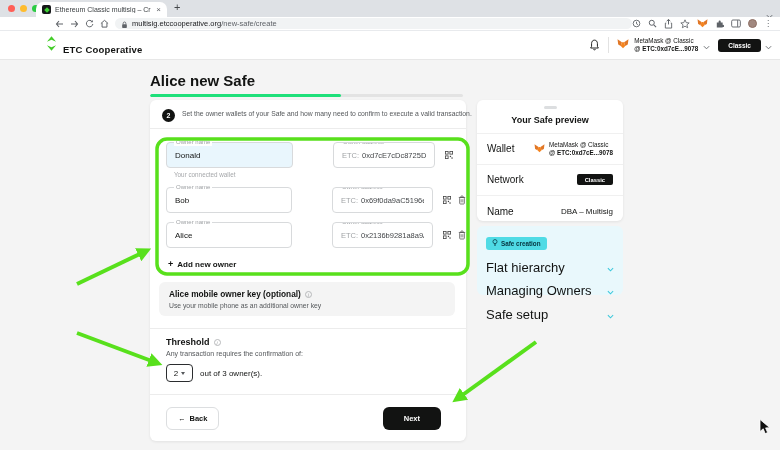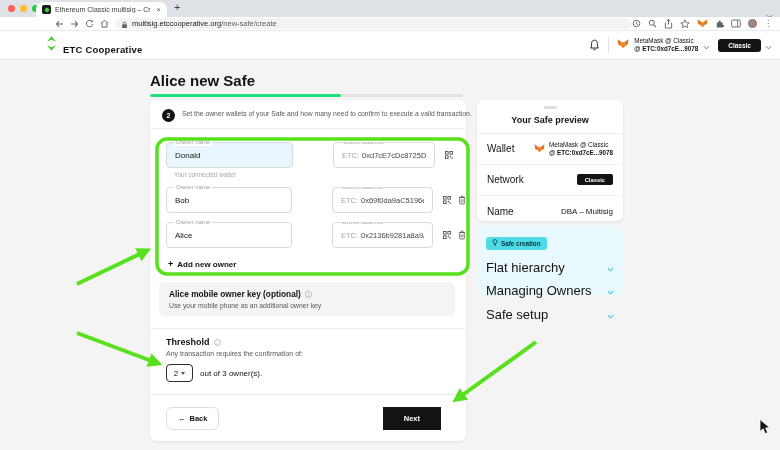--- a/index.html
+++ b/index.html
@@ -86,21 +86,21 @@
   .th-title-row { display:flex; align-items:center; gap:4px; }
   .th-title { font-size:9px; font-weight:bold; color:#121312; }
   .th-sub { font-size:7px; color:#55585b; margin-top:3px; }
   .th-row { display:flex; align-items:center; gap:7px; margin-top:7px; }
   .th-select { width:27px; height:18px; border:1px solid #2b2d2f; border-radius:4px; display:flex; align-items:center; justify-content:center; gap:3px; font-size:8px; color:#121312; background:#fff; }
   .caret { width:0; height:0; border-left:2.5px solid transparent; border-right:2.5px solid transparent; border-top:3px solid #55585b; }
   .th-suffix { font-size:8px; color:#121312; }
 
   .footer { display:flex; justify-content:space-between; align-items:center; padding:12px 16px 0 16px; }
   .btn-back { display:flex; align-items:center; gap:4px; border:1px solid #dcdee0; border-radius:6px; background:#fff; padding:6px 11px; font-size:7.5px; font-weight:600; color:#121312; }
-  .btn-next { background:#121312; color:#fff; border:none; border-radius:0; padding:7px 21px; font-size:7.5px; font-weight:600; margin-right:9px; }
+  .btn-next { background:#121312; color:#fff; border:none; border-radius:6px; padding:7px 21px; font-size:7.5px; font-weight:600; margin-right:9px; }
 
   
   .preview-card { position:absolute; left:477px; top:40px; width:146px; height:121px; background:#fff; border-radius:6px; box-shadow:0 1px 3px rgba(0,0,0,.08); }
   .drag-handle { width:13px; height:2.5px; background:#dcdee0; border-radius:2px; margin:6px auto 0 auto; }
   .preview-title { text-align:center; font-size:9px; font-weight:bold; color:#121312; margin-top:6px; padding-bottom:8px; border-bottom:1px solid #f0f0f0; }
   .pv-row { height:31px; display:flex; align-items:center; justify-content:space-between; padding:0 10px; border-bottom:1px solid #f0f0f0; }
   .pv-row:last-child { border-bottom:none; }
   .pv-label { font-size:10px; color:#121312; }
   .pv-wallet { display:flex; align-items:center; gap:4px; }
   .pv-wl { display:flex; flex-direction:column; line-height:8px; text-align:left; }

